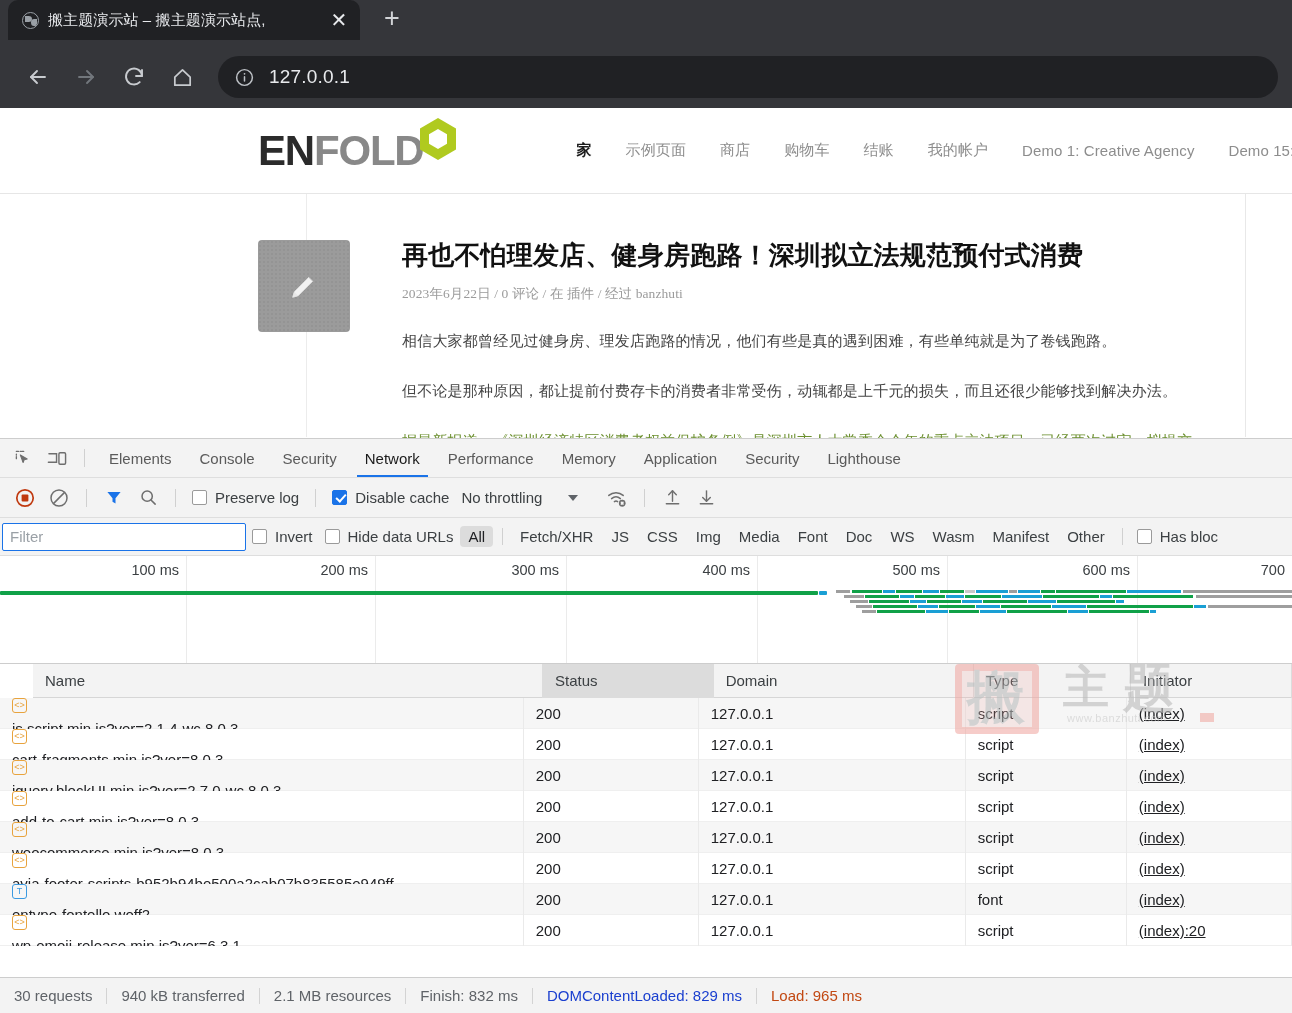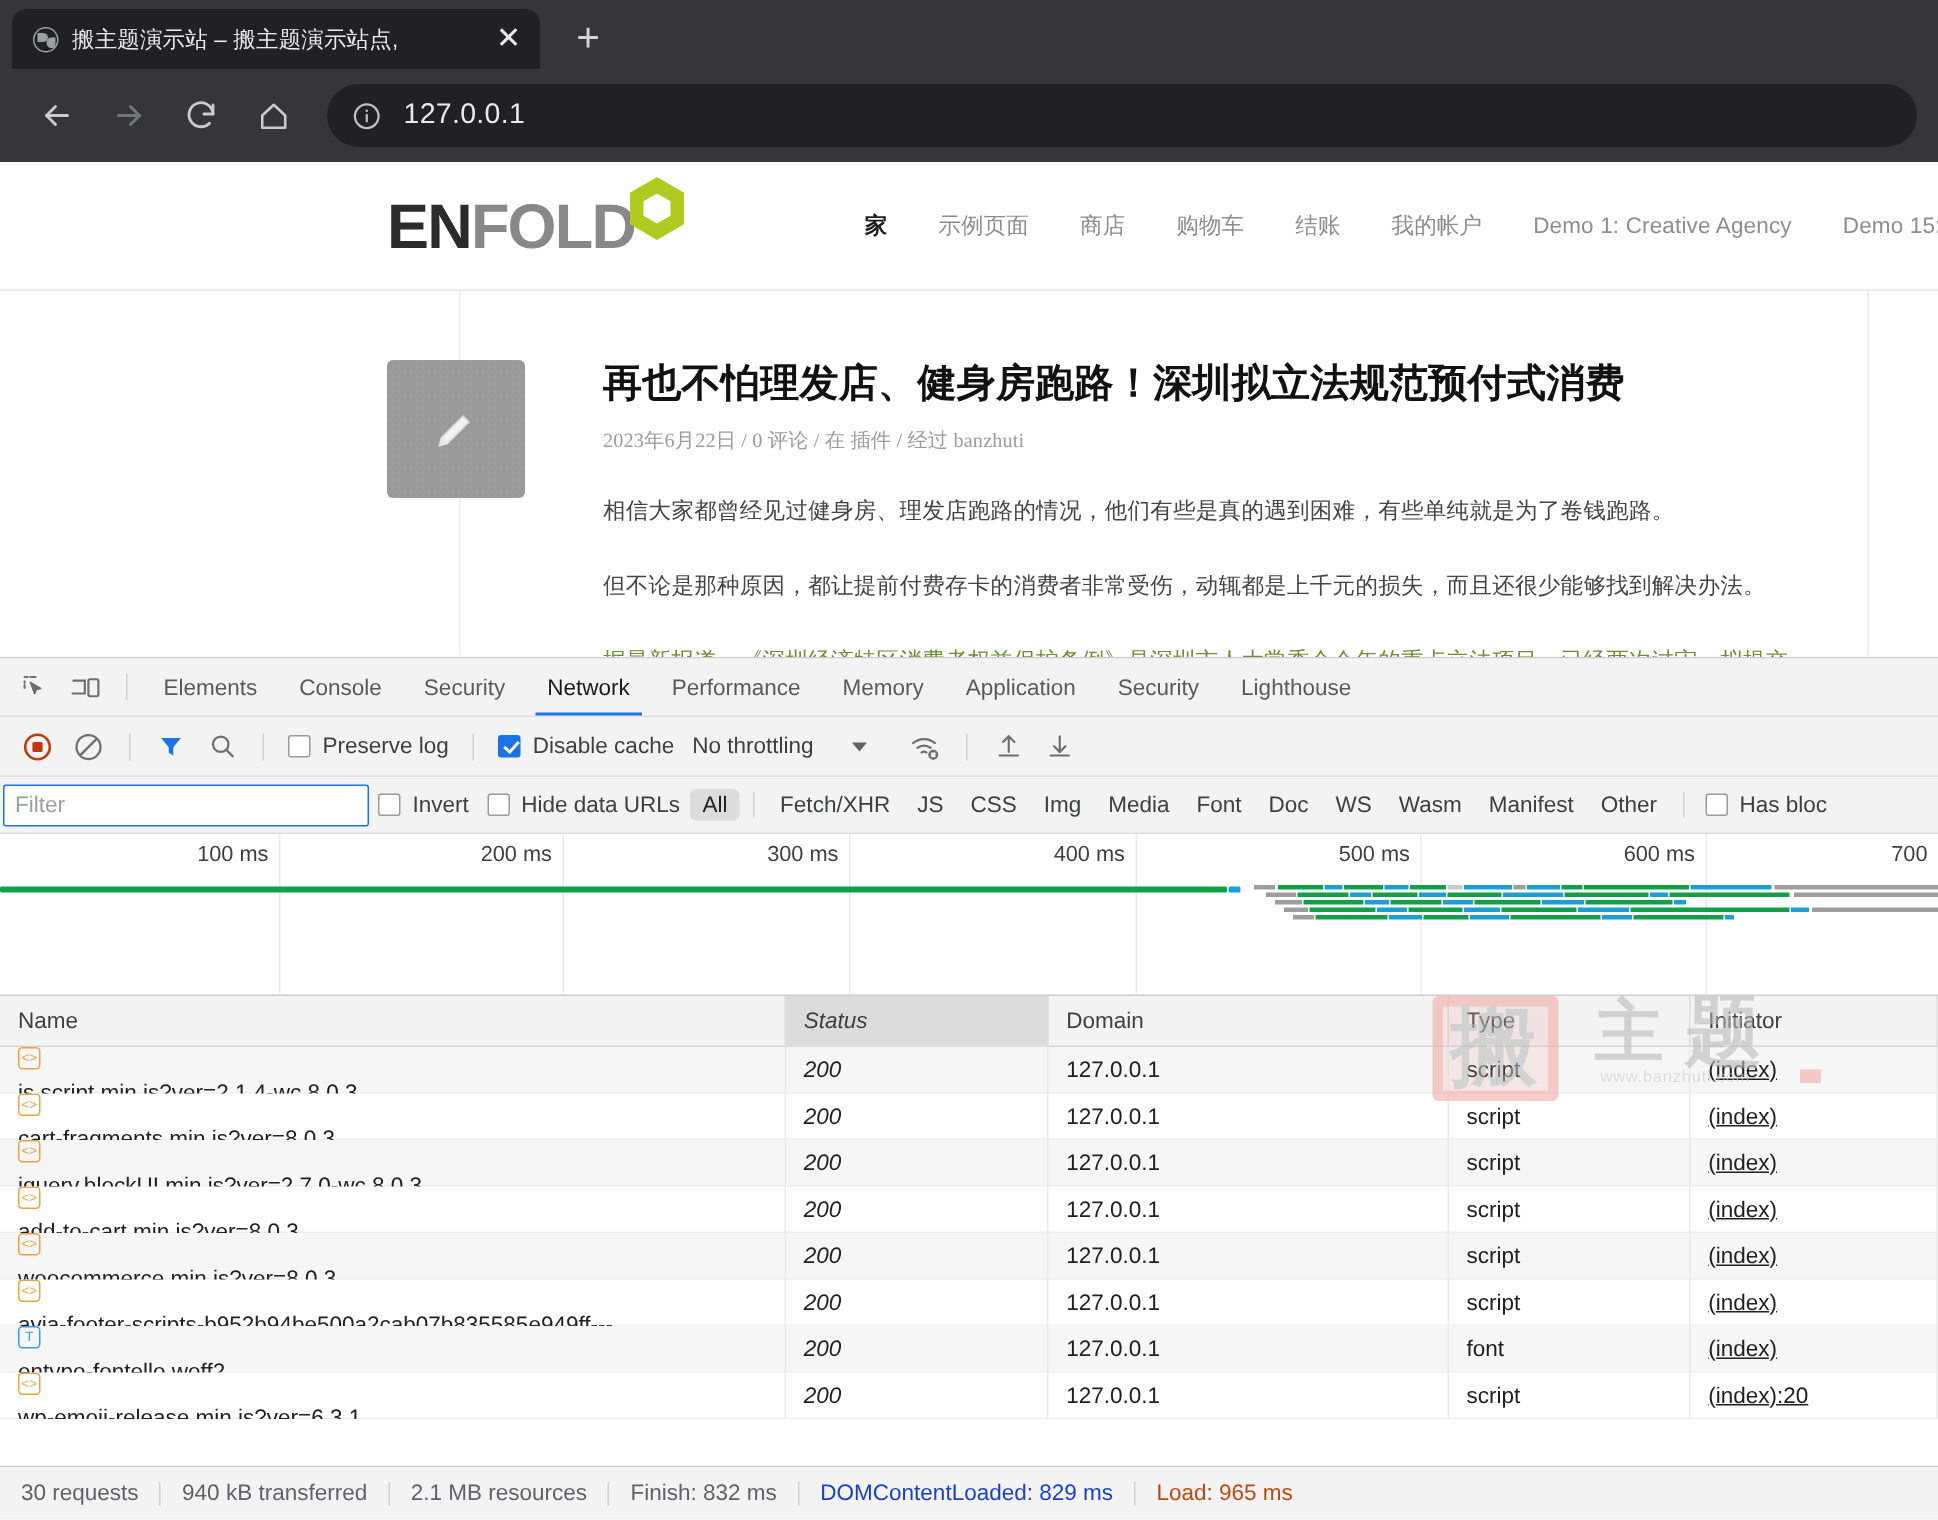--- a/index.html
+++ b/index.html
@@ -5,21 +5,21 @@
   * { box-sizing: border-box; margin:0; padding:0; }
   html,body { width:1292px; height:1013px; overflow:hidden; }
   body {
     font-family: "Liberation Sans", sans-serif;
     background:#fff;
     -webkit-font-smoothing: antialiased;
   }
 
   
   .browser-chrome { width:1292px; background:#35363a; }
-  .tabstrip { height:46px; display:flex; align-items:flex-end; padding-left:8px; position:relative; }
+  .tabstrip { height:46px; display:flex; padding-left:8px; position:relative; }
   .tab {
     height:40px; width:352px; background:#202124; border-radius:10px 10px 0 0;
     display:flex; align-items:center; padding:0 8px 0 14px; gap:9px; position:relative;
   }
   .tab-favicon {
     width:17px; height:17px; border-radius:50%;
     border:1.6px solid #9aa0a6; flex:0 0 auto; position:relative; overflow:hidden;
   }
   .tab-favicon::before {
     content:""; position:absolute; left:2px; top:3px; width:7px; height:6px;
@@ -179,21 +179,21 @@
     position:absolute; top:6px; font-size:14.5px; color:#3c4043; transform:translateX(-100%);
     padding-right:7px; white-space:nowrap;
   }
   .ov-greenline { position:absolute; height:4px; background:#10a148; border-radius:1px; }
   .ov-bar { position:absolute; height:3px; }
 
   
   .dt-table { flex:1; display:flex; flex-direction:column; background:#fff; overflow:hidden; position:relative; }
   .thead {
     display:flex; height:34px; align-items:center; background:#f3f3f3;
-    border-bottom:1px solid #d6d6d6; flex:0 0 auto;
+    border-bottom:1px solid #d6d6d6; flex:0 0 auto;margin-left:33px;
   }
   .th {
     font-size:15px; color:#3c4043; padding-left:12px; height:34px; line-height:34px;
     border-right:1px solid #dcdcdc; overflow:hidden; white-space:nowrap;
   }
   .th.sorted { background:#dcdcdc; }
   .tbody { flex:1; overflow:hidden; }
   .trow { display:flex; height:31px; align-items:center; border-bottom:1px solid #efefef; }
   .trow.odd { background:#f6f6f6; }
   .td {
@@ -205,21 +205,21 @@
     display:flex; align-items:center; justify-content:center; font-size:9px; line-height:1;
     font-family:"Liberation Sans", sans-serif;
   }
   .rsc-icon.script { border:1.6px solid #e8a33d; color:#e8a33d; }
   .rsc-icon.font { border:1.6px solid #3b9ae1; color:#3b9ae1; }
   .name-text { overflow:hidden; text-overflow:ellipsis; white-space:nowrap; }
   .init-link { text-decoration:underline; color:#202124; }
 
   
   .c-name { width:530px; }
-  .c-status { width:177px;font-style:italic; }
+  .c-status { width:177px; }
   .c-domain { width:270px; }
   .c-type { width:163px; }
   .c-init { width:167px; }
 
   .watermark {
     position:absolute; right:72px; top:-8px; width:265px; height:86px;
     pointer-events:none; opacity:.58; z-index:3;
   }
   .wm-seal {
     position:absolute; left:0; top:8px; width:84px; height:70px;

